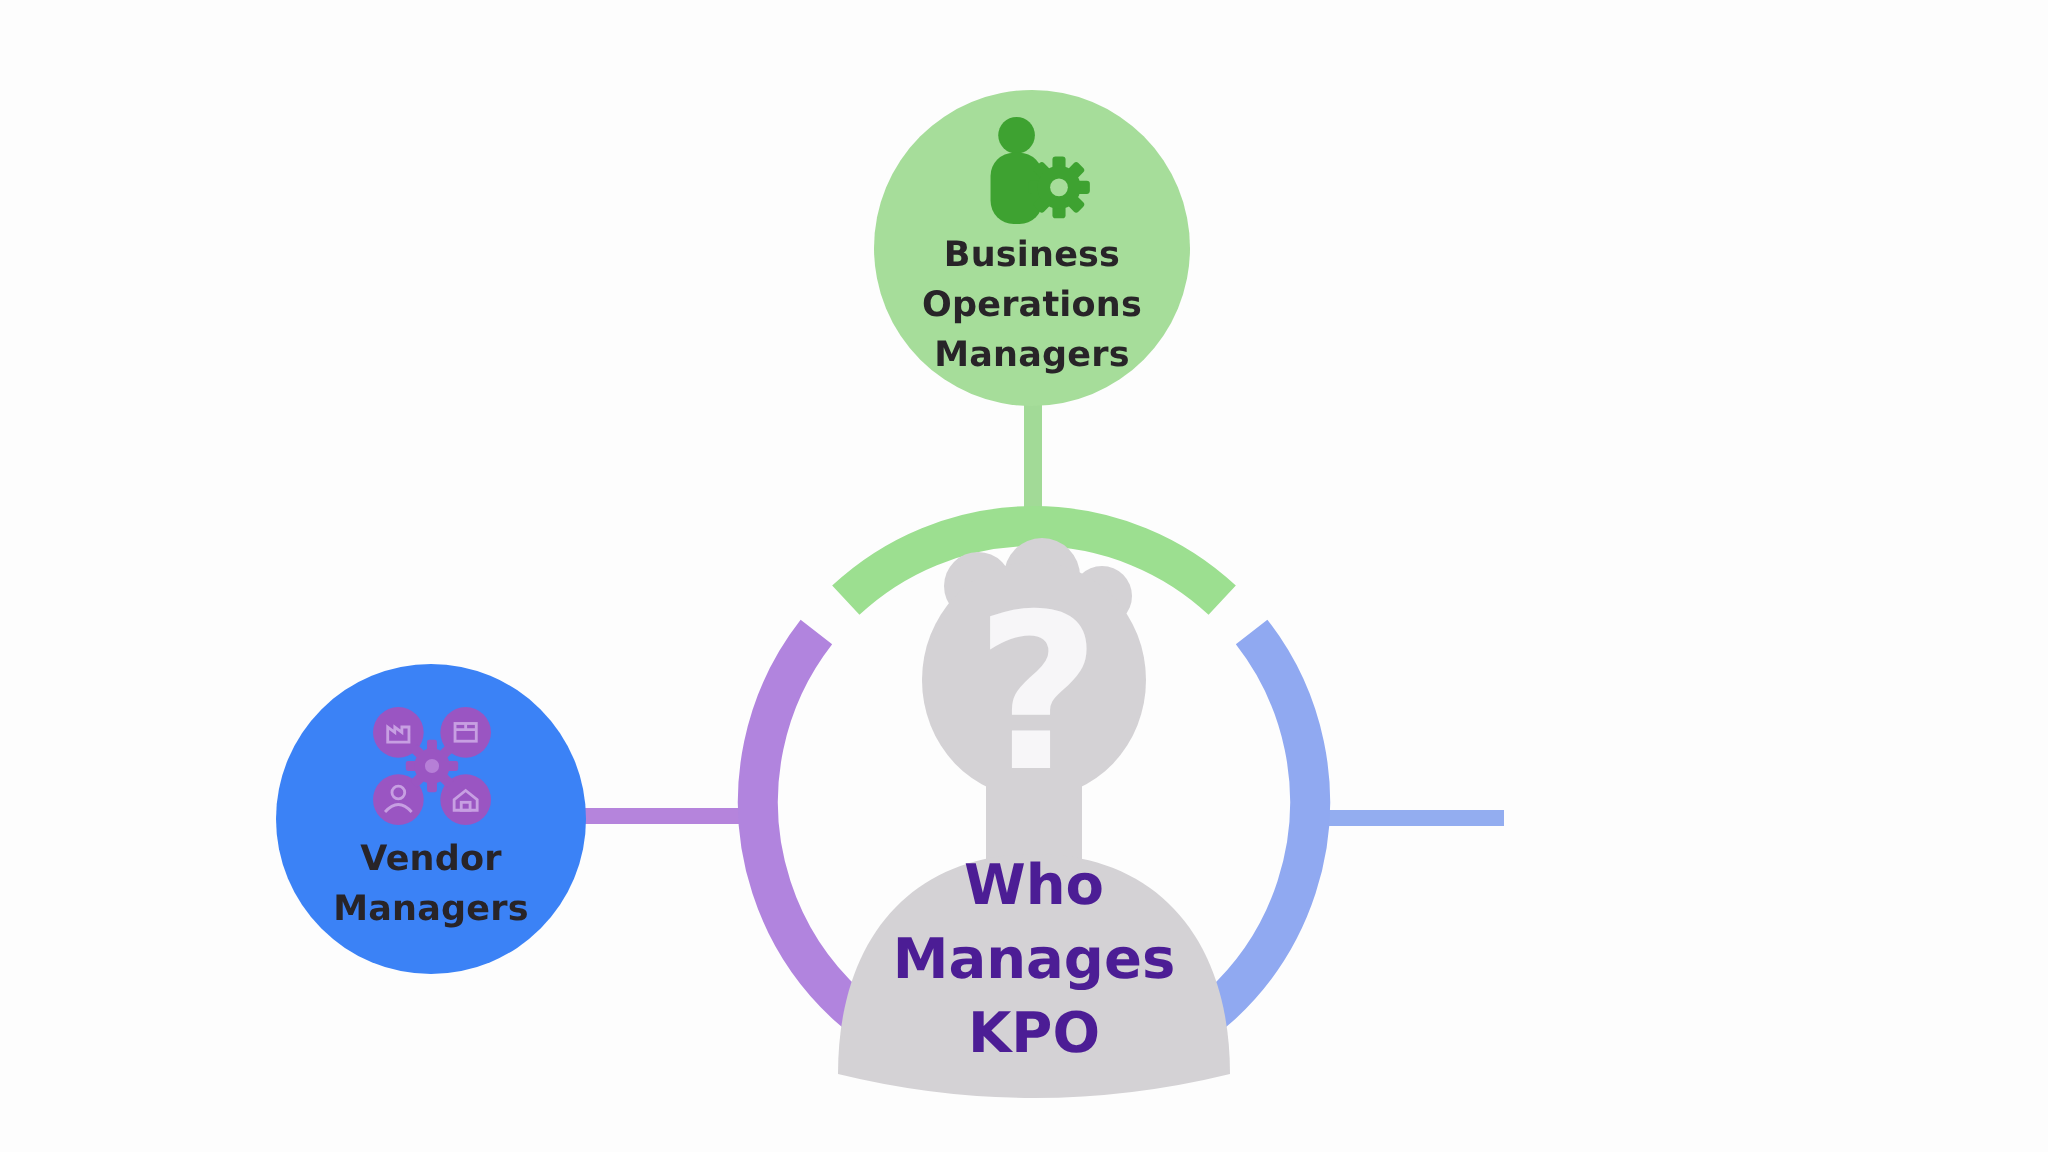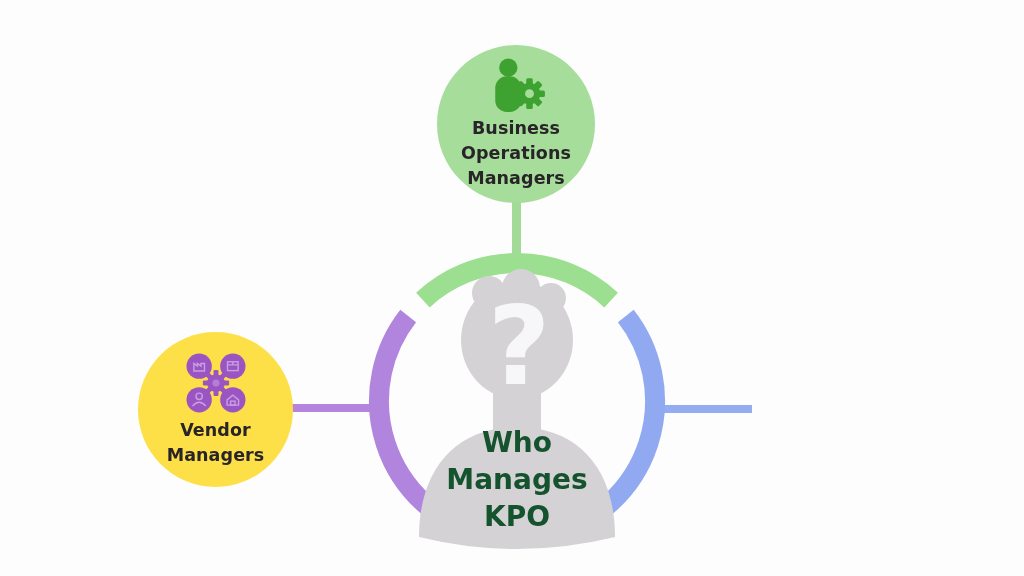--- a/index.html
+++ b/index.html
@@ -12,31 +12,31 @@
   }
   .scene{position:absolute;left:0;top:0;}
   .node{
     position:absolute;
     border-radius:50%;
     display:flex;flex-direction:column;
     align-items:center;justify-content:center;
     text-align:center;
   }
   .node-top{left:437px;top:45px;width:158px;height:158px;background:#a6dd9a;}
-  .node-left{left:138px;top:332px;width:155px;height:155px;background:#fde047;}
+  .node-left{left:138px;top:332px;width:155px;height:155px;background:#3b82f6;}
   .node-right{left:748px;top:330px;width:155px;height:155px;background:#93acf0;}
   .node .icon{flex:0 0 auto;margin-bottom:4px;}
   .node-label{
     font-size:17.5px;line-height:25px;font-weight:bold;
     color:#282428;white-space:pre-line;letter-spacing:0.1px;
   }
   .center-label{
     position:absolute;left:415px;top:424px;width:204px;
     text-align:center;font-size:28px;line-height:37px;font-weight:bold;
-    color:#14532d;white-space:pre-line;
+    color:#4c1d95;white-space:pre-line;
   }
 </style>
 </head>
 <body>
 
 <div class="stage">
 
   <svg class="scene" width="1024" height="576" viewBox="0 0 1024 576">
 
     <line x1="516.5" y1="198" x2="516.5" y2="260" stroke="#a2da97" stroke-width="9"></line>

